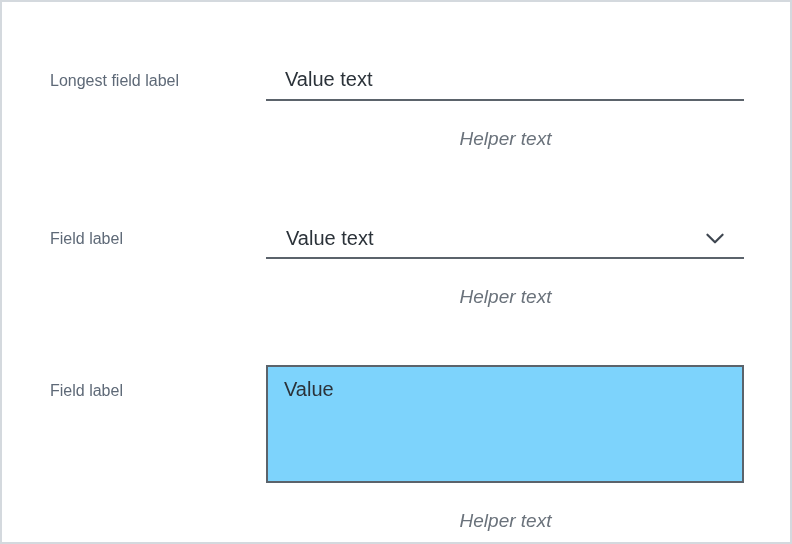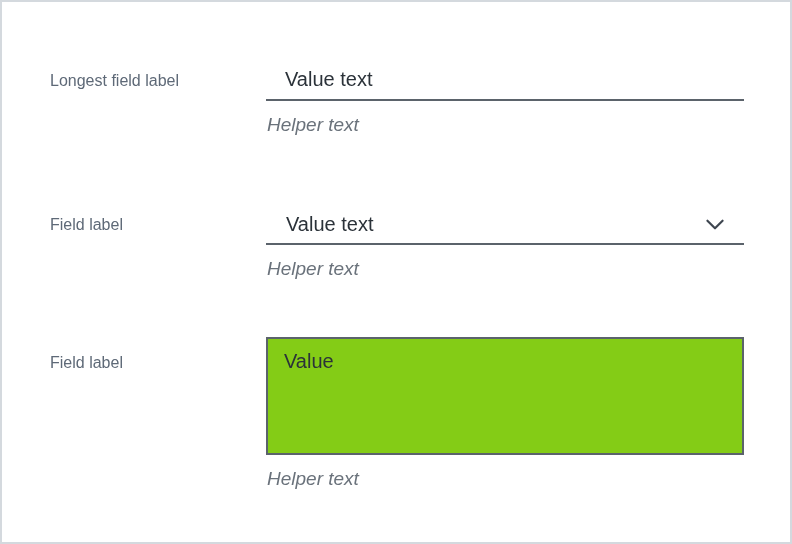--- a/index.html
+++ b/index.html
@@ -78,35 +78,36 @@
     width: 26px;
     height: 26px;
   }
   .chevron svg { display: block; }
   .textarea-input {
     display: block;
     width: 478px;
     height: 118px;
     box-sizing: border-box;
     border: 2px solid #5b636b;
-    background: #84cc16;
+    background: #7dd3fc;
     font-family: "Liberation Sans", sans-serif;
     font-size: 20px;
     color: #2b3239;
     padding: 11px 16px;
     resize: none;
     outline: none;
   }
   .helper-text {
-    margin-top: 11px;
+    margin-top: 25px;
     font-size: 19px;
     line-height: 26px;
     font-style: italic;
     color: #6a727b;
     padding-left: 1px;
+    text-align: center;
   }
 </style>
 </head>
 <body>
 
 <div class="screen">
   <div class="form">
 
     <div class="field-row row-1">
       <div class="field-label">Longest field label</div>

